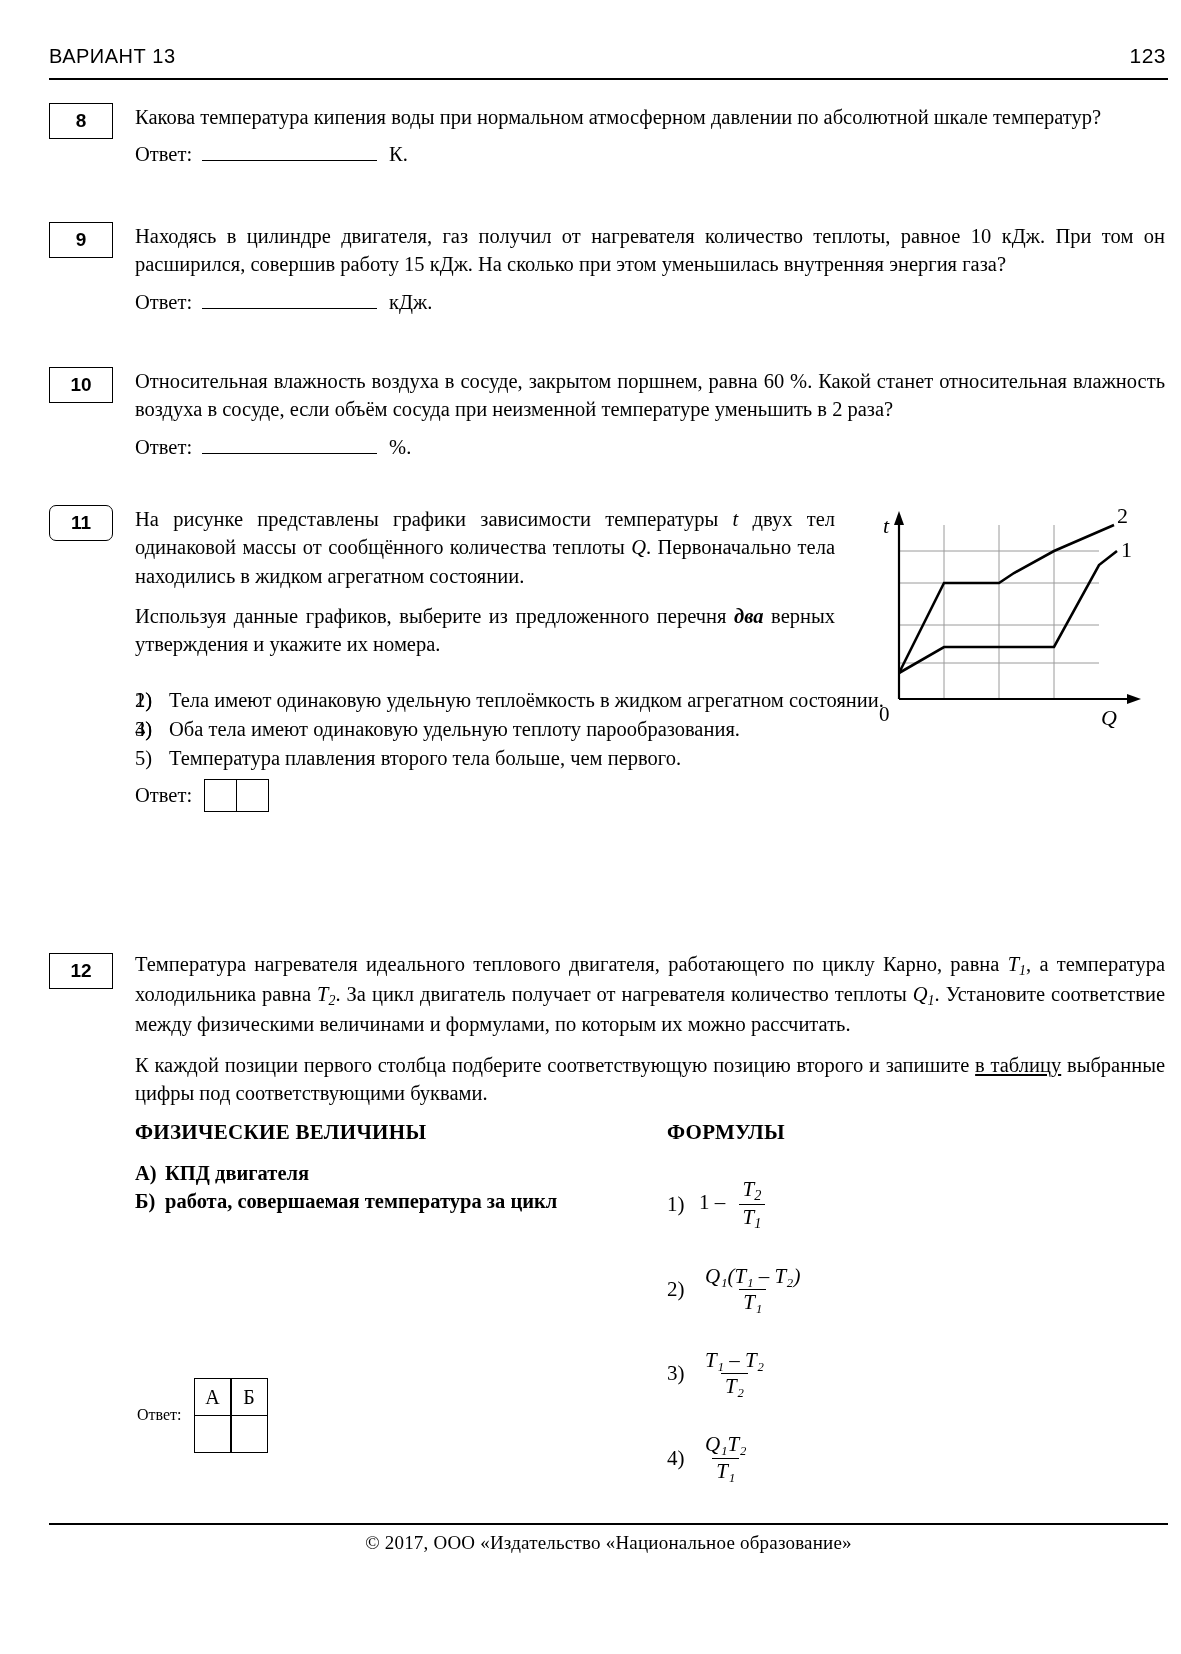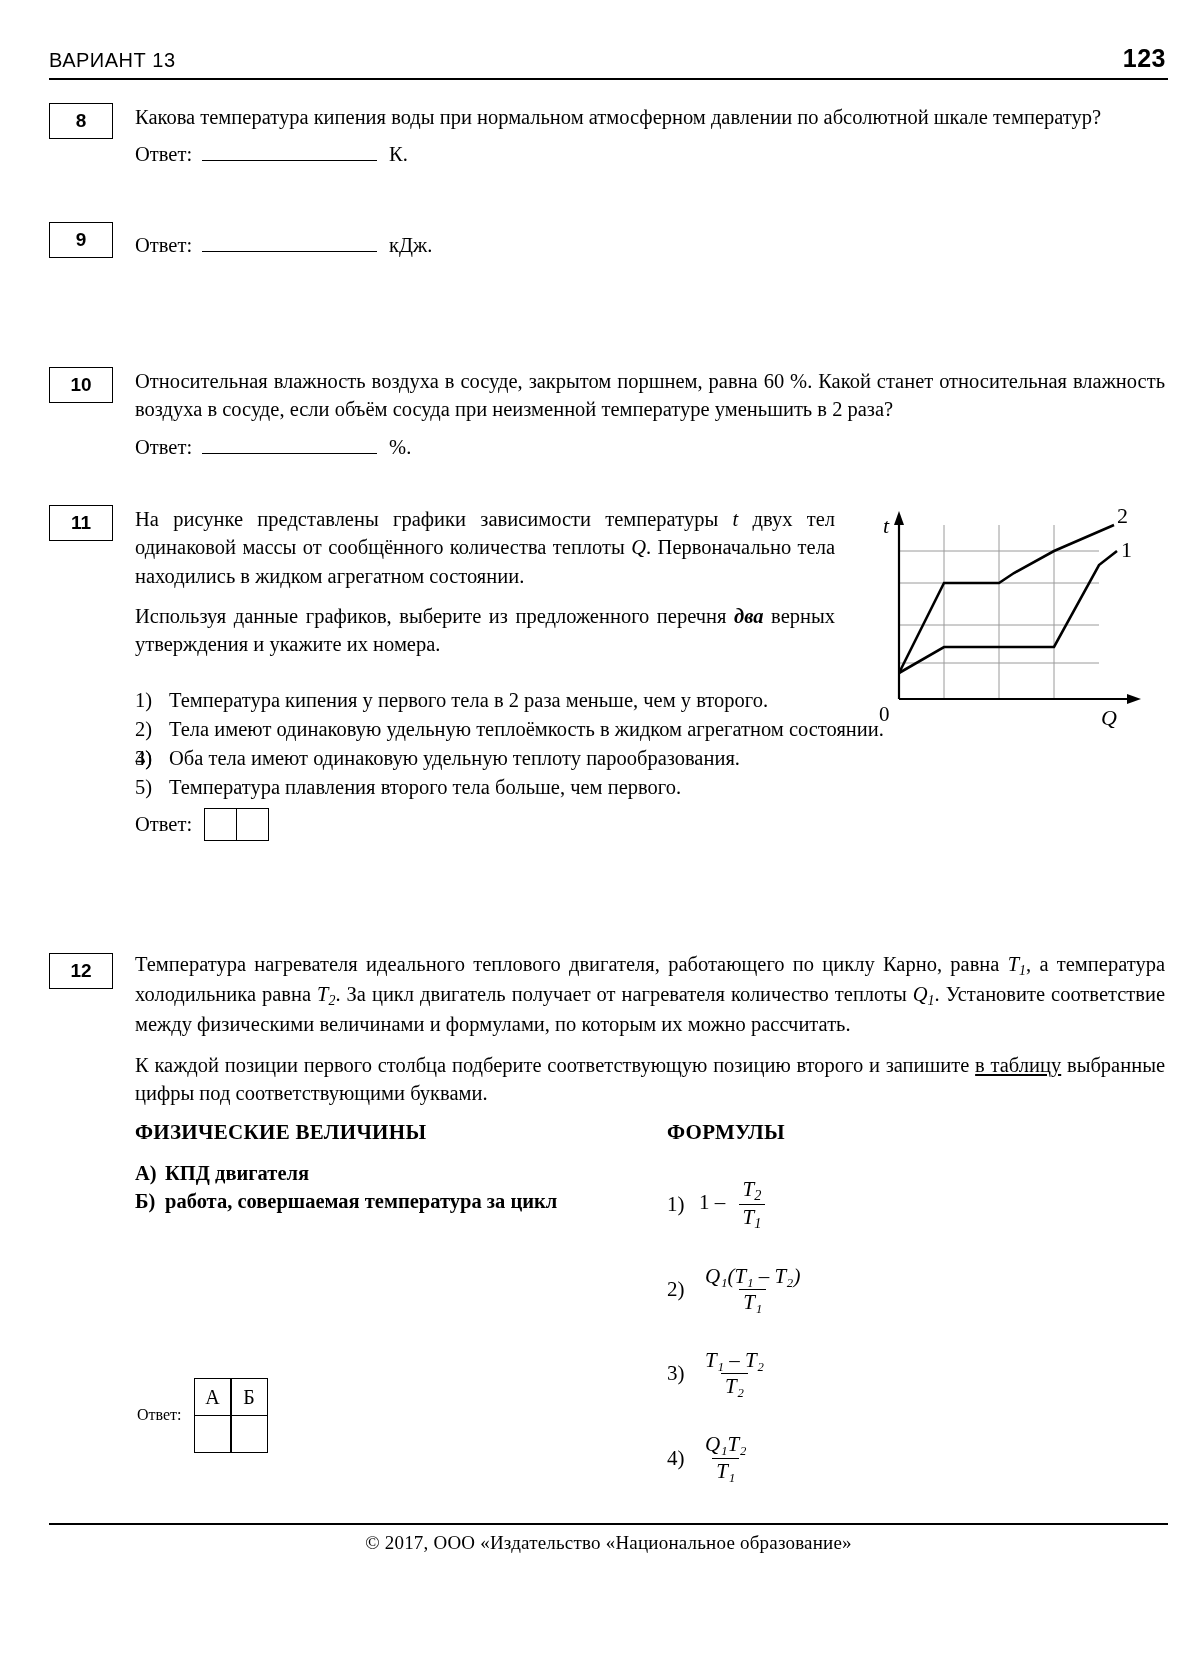--- a/index.html
+++ b/index.html
@@ -35,22 +35,22 @@
     align-items: baseline;
     font-size: 21px;
     letter-spacing: 0.5px;
   }
   .header .variant {
     font-family: "Liberation Sans", sans-serif;
     font-size: 20px;
   }
   .header .pageno {
     font-family: "Liberation Sans", sans-serif;
-    font-size: 25px;
-    font-weight: bold;
+    font-size: 21px;
+    font-weight: normal;
   }
   .rule {
     position: absolute;
     left: 32px;
     right: 30px;
     height: 2px;
     background: #000;
   }
   #rule-top { top: 78px; }
   #rule-bottom { top: 1523px; height: 2px; }
@@ -251,20 +251,21 @@
         <span class="answer-label">Ответ:</span>
         <span class="answer-blank"></span>
         <span class="answer-unit">К.</span>
       </div>
     </div>
   </div>
 
   <div class="task" style="top:222px;">
     <div class="num-box" style="top:0;">9</div>
     <div class="body" style="top:0;">
+      <p>Находясь в цилиндре двигателя, газ получил от нагревателя количество теплоты, равное 10 кДж. При том он расширился, совершив работу 15 кДж. На сколько при этом уменьшилась внутренняя энергия газа?</p>
       <div class="answer-row">
         <span class="answer-label">Ответ:</span>
         <span class="answer-blank"></span>
         <span class="answer-unit">кДж.</span>
       </div>
     </div>
   </div>
 
   <div class="task" style="top:367px;">
     <div class="num-box" style="top:0;">10</div>
@@ -272,34 +273,34 @@
       <p>Относительная влажность воздуха в сосуде, закрытом поршнем, равна 60 %. Какой станет относительная влажность воздуха в сосуде, если объём сосуда при неизменной температуре уменьшить в 2 раза?</p>
       <div class="answer-row">
         <span class="answer-label">Ответ:</span>
         <span class="answer-blank"></span>
         <span class="answer-unit">%.</span>
       </div>
     </div>
   </div>
 
   <div class="task" style="top:505px;">
-    <div class="num-box" style="top:0;">11</div>
+    <div class="num-box" style="top:0;border-radius:7px;">11</div>
 
     <div class="body" style="top:0; width:700px;">
       <p>
         <span>На рисунке представлены графики зависимости температуры </span><i>t</i><span> двух тел одинаковой массы от сообщённого количества теплоты </span><i>Q</i><span>. Первоначально тела находились в жидком агрегатном состоянии.</span>
       </p>
       <p style="margin-top:12px;">
         <span>Используя данные графиков, выберите из предложенного перечня </span><i class="bold">два</i><span> верных утверждения и укажите их номера.</span>
       </p>
     </div>
 
     <div class="body" style="top:176px; width:1030px;">
       <ol class="items">
-        <li><span class="mk">1)</span><span>Температура кипения у первого тела в 2 раза меньше, чем у второго.</span></li>
+        <li><span class="mk">1)</span></li>
         <li><span class="mk">2)</span><span>Тела имеют одинаковую удельную теплоёмкость в жидком агрегатном состоянии.</span></li>
         <li><span class="mk">3)</span></li>
         <li><span class="mk">4)</span><span>Оба тела имеют одинаковую удельную теплоту парообразования.</span></li>
         <li><span class="mk">5)</span><span>Температура плавления второго тела больше, чем первого.</span></li>
       </ol>
       <div class="cellrow">
         <span class="answer-label">Ответ:</span>
         <span class="cells">
           <span class="cell"></span>
           <span class="cell"></span>

